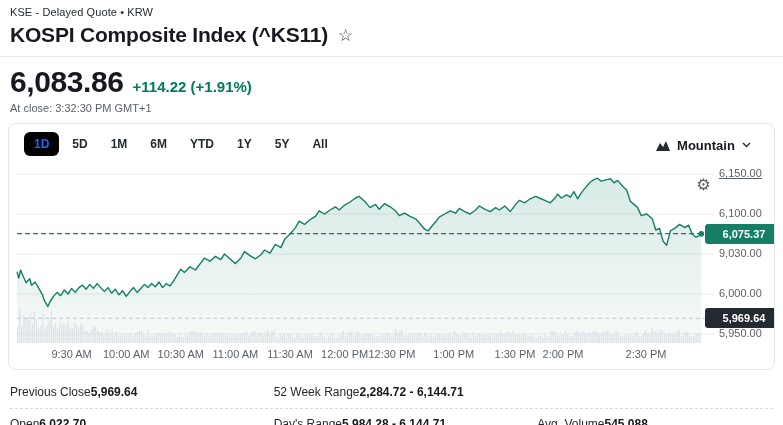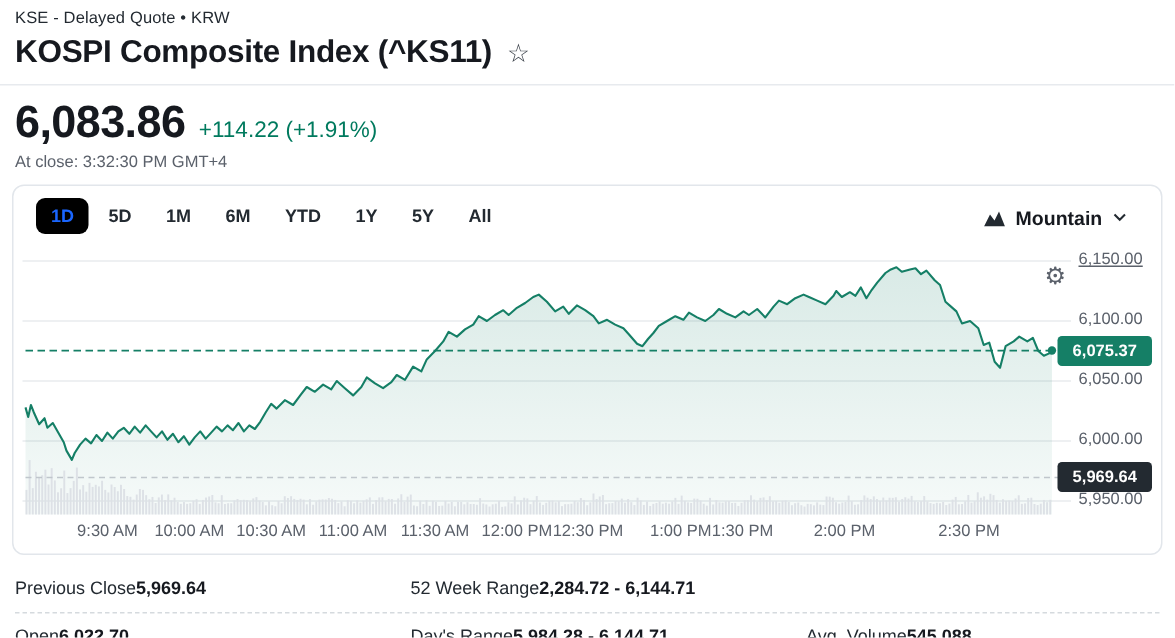--- a/index.html
+++ b/index.html
@@ -8,21 +8,21 @@
 
   
   .header { padding:6px 10px 0 10px; }
   .exchange-line { font-size:11px; color:#232a31; letter-spacing:.1px; }
   .title-row { display:flex; align-items:center; margin-top:5px; }
   .page-title { font-size:21px; font-weight:700; letter-spacing:-.2px; }
   .star { font-size:17px; color:#3f454d; margin-left:10px; cursor:pointer; line-height:1; }
   .header-divider { border:none; border-top:1px solid #e7eaee; margin:9px -10px 0 -10px; }
   .price-row { display:flex; align-items:baseline; margin-top:8px; }
   .price { font-size:30px; font-weight:700; letter-spacing:-.4px; }
-  .price-change { font-size:15px; font-weight:400; margin-left:9px; }
+  .price-change { font-size:15px; font-weight:700; margin-left:9px; }
   .at-close { font-size:11px; color:#5b616b; margin-top:3px; }
 
   
   .card { margin:9px 8px 0 8px; border:1px solid #e2e6eb; border-radius:8px; overflow:hidden; background:#fff; }
   .toolbar { display:flex; align-items:center; height:40px; padding:0 15px; }
   .tabs { display:flex; align-items:center; gap:3px; }
   .tab { border:none; background:transparent; font-family:inherit; font-size:12px; font-weight:700;
          color:#232a31; padding:5px 10px; border-radius:6px; cursor:pointer; }
   .tab.selected { color:#1a66ff; background:#000000; }
   .toolbar-spacer { flex:1; }
@@ -30,21 +30,21 @@
   .ctl { display:flex; align-items:center; gap:7px; cursor:pointer; font-size:13px; font-weight:700; color:#16191f; }
   .toggle { width:34px; height:18px; border-radius:9px; background:#1a66ff; position:relative; }
   .toggle .knob { position:absolute; right:2px; top:2px; width:14px; height:14px; border-radius:50%; background:#fff; }
   .gear { font-size:16px; color:#5b616b; cursor:pointer; line-height:1; }
 
   
   .chart-wrap { position:relative; height:205px; }
   .chart-wrap svg.chart { position:absolute; left:0; top:0; cursor:crosshair; }
   .ylabel { position:absolute; left:710px; font-size:11px; color:#5b616b; white-space:nowrap; }
   .xlabel { position:absolute; top:184px; transform:translateX(-50%); font-size:11px; color:#5b616b; white-space:nowrap; }
-  .price-badge { position:absolute; left:696px; width:63px; height:20px; line-height:20px; border-radius:3px;
+  .price-badge { position:absolute; left:696px; width:78px; height:20px; line-height:20px; border-radius:3px;
                  color:#fff; font-size:11px; font-weight:700; text-align:center; }
 
   
   .stats { margin:7px 10px 0 10px; font-size:12px; }
   .stats-row { display:grid; grid-template-columns:1fr 1fr 1fr; column-gap:28px; padding:8px 0 9px 0; }
   .stats-row.dashed { border-bottom:1px dashed #d5dade; }
   .stats-row.solid  { border-bottom:1px solid #e3e7ea; }
   .stat-cell { display:flex; align-items:baseline; }
   .stat-label { color:#232a31; }
   .stat-value { font-weight:700; color:#16191f; }
@@ -56,21 +56,21 @@
   <div class="exchange-line">KSE - Delayed Quote • KRW</div>
   <div class="title-row">
     <h1 class="page-title">KOSPI Composite Index (^KS11)</h1>
     <span class="star">☆</span>
   </div>
   <hr class="header-divider">
   <div class="price-row">
     <span class="price">6,083.86</span>
     <span class="price-change" style="color: rgb(0, 122, 94);">+114.22 (+1.91%)</span>
   </div>
-  <div class="at-close">At close: 3:32:30 PM GMT+4</div>
+  <div class="at-close">At close: 3:32:30 PM GMT+1</div>
 </div>
 
 <div class="card">
   <div class="toolbar">
     <div class="tabs">
         <button class="tab selected">1D</button>
         <button class="tab">5D</button>
         <button class="tab">1M</button>
         <button class="tab">6M</button>
         <button class="tab">YTD</button>
@@ -441,32 +441,32 @@
         <rect x="690.5" y="169.2" width="1.3" height="9.8" fill="#dde1e6"></rect>
         <line x1="8" x2="705" y1="154.28799999999976" y2="154.28799999999976" stroke="#c0c6cc" stroke-width="1" stroke-dasharray="4 3"></line>
         <path d="M8.0,107.6 L9.8,114.0 L11.6,106.0 L13.5,110.8 L17.1,118.8 L20.7,114.8 L22.6,121.2 L26.2,118.0 L29.8,124.4 L33.5,130.8 L35.3,136.4 L38.9,142.6 L40.8,138.0 L44.4,132.4 L48.0,128.4 L51.7,131.6 L55.3,126.0 L59.0,130.0 L62.6,124.4 L66.2,128.4 L69.9,123.6 L73.5,121.2 L77.2,125.2 L80.8,120.4 L84.4,124.4 L88.1,119.6 L91.7,123.6 L95.4,127.6 L99.0,123.6 L102.6,129.2 L106.3,125.2 L109.9,130.8 L113.6,126.8 L117.2,132.4 L120.8,127.6 L124.5,123.6 L128.1,128.4 L131.8,124.4 L135.4,120.4 L139.0,123.6 L142.7,119.6 L146.3,122.8 L150.0,118.0 L153.6,123.6 L157.2,119.6 L160.9,122.0 L164.5,117.2 L168.2,110.8 L171.8,105.2 L175.4,108.4 L180.9,102.8 L186.4,106.0 L191.8,98.8 L195.5,94.0 L200.9,97.2 L206.4,92.4 L211.8,95.6 L215.5,90.0 L220.9,94.8 L226.4,99.6 L231.9,94.0 L235.5,87.6 L241.0,91.6 L246.4,94.8 L251.9,90.8 L255.5,86.0 L261.0,89.2 L266.4,80.4 L271.9,83.6 L275.5,75.6 L281.0,70.0 L286.5,63.6 L290.1,57.2 L295.6,60.4 L301.0,55.6 L306.5,52.4 L310.1,46.8 L315.6,50.0 L321.0,46.0 L326.5,42.8 L330.1,46.0 L335.6,41.2 L341.1,38.0 L346.5,34.0 L350.2,32.4 L355.6,37.2 L361.1,43.6 L366.5,40.4 L370.2,45.2 L375.6,39.6 L381.1,42.8 L386.6,46.8 L390.2,51.6 L395.7,49.2 L401.1,52.4 L406.6,54.8 L410.2,58.8 L415.7,65.2 L419.3,66.8 L423.0,62.0 L426.6,58.0 L430.2,53.2 L435.7,50.0 L441.2,46.8 L446.6,49.2 L450.3,44.4 L455.7,47.6 L461.2,50.0 L466.6,46.0 L470.3,42.0 L475.7,45.2 L481.2,47.6 L486.7,43.6 L490.3,46.0 L495.8,42.0 L501.2,47.6 L506.7,40.4 L510.3,36.4 L515.8,38.8 L521.2,34.8 L526.7,32.4 L530.3,34.0 L535.8,36.4 L541.3,38.8 L546.7,33.2 L548.5,30.0 L552.2,34.0 L557.6,30.8 L561.3,33.2 L564.9,27.6 L568.6,34.8 L572.2,29.2 L575.8,24.4 L581.3,18.0 L584.9,15.6 L588.6,14.2 L592.2,17.2 L597.7,15.6 L601.3,14.8 L605.0,18.8 L608.6,16.4 L614.1,22.8 L617.7,26.0 L621.3,37.2 L625.0,40.4 L628.6,43.6 L632.3,51.6 L637.7,50.0 L643.2,54.8 L646.8,66.0 L650.5,64.4 L654.1,77.2 L657.7,81.2 L661.4,66.8 L666.8,63.6 L670.5,60.4 L675.9,63.6 L679.6,61.2 L683.2,70.0 L686.9,73.2 L690.5,71.6 L692.3,69.7 " fill="none" stroke="#157f66" stroke-width="1.4" stroke-linejoin="round"></path>
         <line x1="8" x2="694" y1="69.7040000000001" y2="69.7040000000001" stroke="#157f66" stroke-width="1.2" stroke-dasharray="5 3"></line>
         <circle cx="692.3" cy="69.7040000000001" r="2.8" fill="#157f66"></circle>
       </svg>
     <div class="price-badge" style="top: 59.704px; background: rgb(21, 127, 102);">6,075.37</div>
     <div class="price-badge" style="top: 144.288px; background: rgb(35, 42, 49);">5,969.64</div>
   <div class="ylabel" style="top: 3px; text-decoration: underline;">6,150.00</div>
       <div class="ylabel" style="top: 43px;">6,100.00</div>
-      <div class="ylabel" style="top: 83px;">6,050.00</div>
+      <div class="ylabel" style="top: 83px;">9,030.00</div>
       <div class="ylabel" style="top: 123px;">6,000.00</div>
       <div class="ylabel" style="top: 163px;">5,950.00</div>
       <div class="xlabel" style="left: 62.6px;">9:30 AM</div>
       <div class="xlabel" style="left: 117.2px;">10:00 AM</div>
       <div class="xlabel" style="left: 171.8px;">10:30 AM</div>
       <div class="xlabel" style="left: 226.4px;">11:00 AM</div>
       <div class="xlabel" style="left: 281px;">11:30 AM</div>
       <div class="xlabel" style="left: 335.6px;">12:00 PM</div>
       <div class="xlabel" style="left: 383px;">12:30 PM</div>
       <div class="xlabel" style="left: 444.8px;">1:00 PM</div>
-      <div class="xlabel" style="left: 486px; text-align: center;">1:30 PM</div>
+      <div class="xlabel" style="left: 506px; text-align: center;">1:30 PM</div>
       <div class="xlabel" style="left: 554px;">2:00 PM</div>
       <div class="xlabel" style="left: 637px;">2:30 PM</div>
     </div>
 </div>
 
 <div class="stats">
     <div class="stats-row dashed">
       <div class="stat-cell">
         <span class="stat-label">Previous Close</span>
         <span class="stat-value">5,969.64</span>

